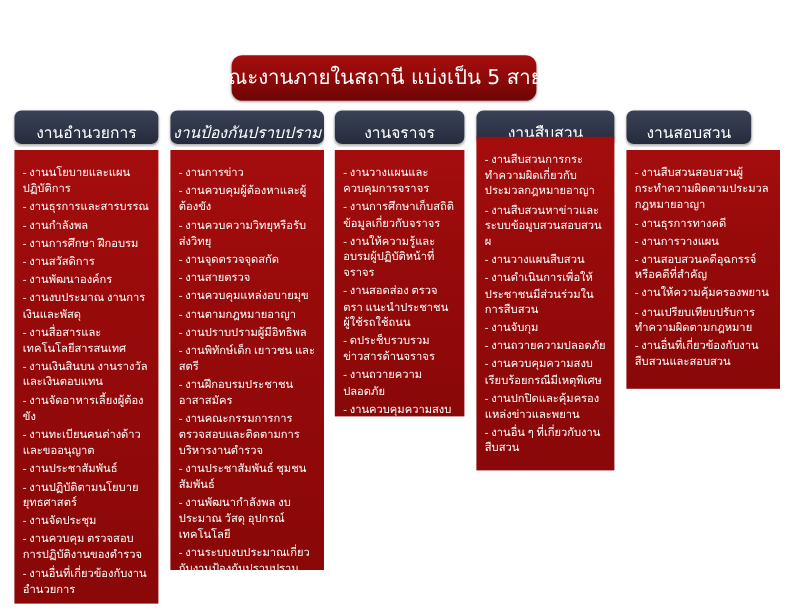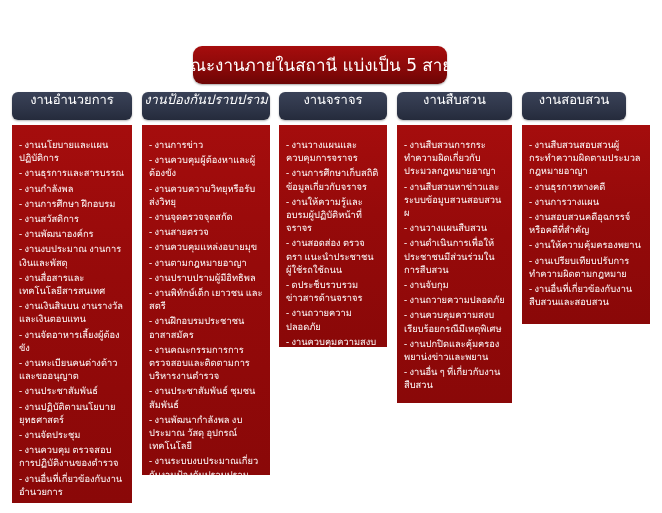--- a/index.html
+++ b/index.html
@@ -50,21 +50,21 @@
   }
 
   
   .col-header {
     position: absolute;
     height: 28px;
     border-radius: 6px;
     background: linear-gradient(180deg, #3a4258 0%, #2e3548 60%, #252b3c 100%);
     box-shadow: 0 1px 2px rgba(0,0,0,0.3);
     display: flex;
-    align-items: flex-start;
+    align-items: flex-end;
     justify-content: center;
     box-sizing: border-box;
     padding: 0 6px;
   }
   .col-header .hdr-text {
     color: #ffffff;
     font-size: 13px;
     line-height: 16px;
     white-space: nowrap;
   }
@@ -91,21 +91,21 @@
   
   #hdr-0 { left: 12px;  top: 92px; width: 120px; }
   #hdr-1 { left: 142px; top: 92px; width: 128px; font-style: italic; }
   #hdr-2 { left: 279px; top: 92px; width: 108px; }
   #hdr-3 { left: 397px; top: 92px; width: 115px; }
   #hdr-4 { left: 522px; top: 92px; width: 104px; }
 
   #body-0 { left: 12px;  top: 125px; width: 120px; height: 378px; }
   #body-1 { left: 142px; top: 125px; width: 128px; height: 350px; }
   #body-2 { left: 279px; top: 125px; width: 108px; height: 222px; }
-  #body-3 { left: 397px; top: 125px; width: 115px; height: 278px; }
+  #body-3 { left: 397px; top: 114px; width: 115px; height: 278px; }
   #body-4 { left: 522px; top: 125px; width: 128px; height: 199px; }
 </style>
 </head>
 <body>
 
 <div id="board">
 
   <div class="title-banner">
     <span class="title-text">ลักษณะงานภายในสถานี แบ่งเป็น 5 สายงาน</span>
   </div>
@@ -170,21 +170,21 @@
       <div class="item">- งานควบคุมความสงบเรียบร้อย</div>
     </div>
   <div class="col-body" id="body-3">
       <div class="item">- งานสืบสวนการกระทำความผิดเกี่ยวกับประมวลกฎหมายอาญา</div>
       <div class="item">- งานสืบสวนหาข่าวและระบบข้อมูบสวนสอบสวนผ</div>
       <div class="item">- งานวางแผนสืบสวน</div>
       <div class="item">- งานดำเนินการเพื่อให้ประชาชนมีส่วนร่วมในการสืบสวน</div>
       <div class="item">- งานจับกุม</div>
       <div class="item">- งานถวายความปลอดภัย</div>
       <div class="item">- งานควบคุมความสงบเรียบร้อยกรณีมีเหตุพิเศษ</div>
-      <div class="item">- งานปกปิดและคุ้มครองพยาน่งข่าวและพยาน</div>
+      <div class="item">- งานปกปิดและคุ้มครองแหล่งข่าวและพยาน</div>
       <div class="item">- งานอื่น ๆ ที่เกี่ยวกับงานสืบสวน</div>
     </div>
   <div class="col-body" id="body-4">
       <div class="item">- งานสืบสวนสอบสวนผู้กระทำความผิดตามประมวลกฎหมายอาญา</div>
       <div class="item">- งานธุรการทางคดี</div>
       <div class="item">- งานการวางแผน</div>
       <div class="item">- งานสอบสวนคดีอุฉกรรจ์หรือคดีที่สำคัญ</div>
       <div class="item">- งานให้ความคุ้มครองพยาน</div>
       <div class="item">-  งานเปรียบเทียบปรับการทำความผิดตามกฎหมาย</div>
       <div class="item">- งานอื่นที่เกี่ยวข้องกับงานสืบสวนและสอบสวน</div>

